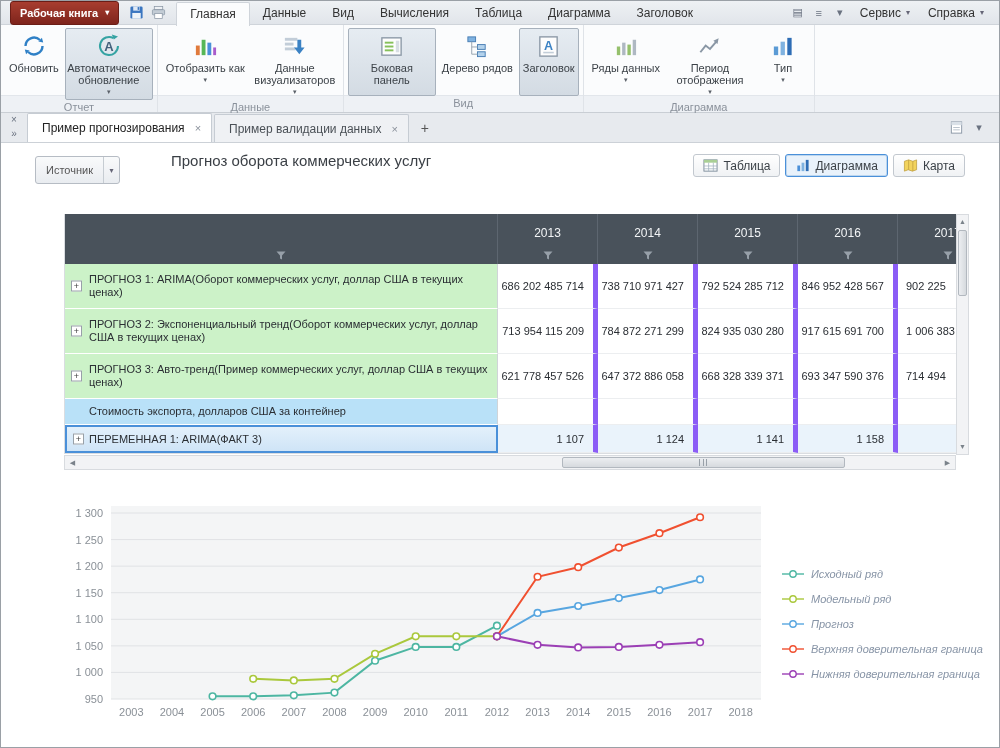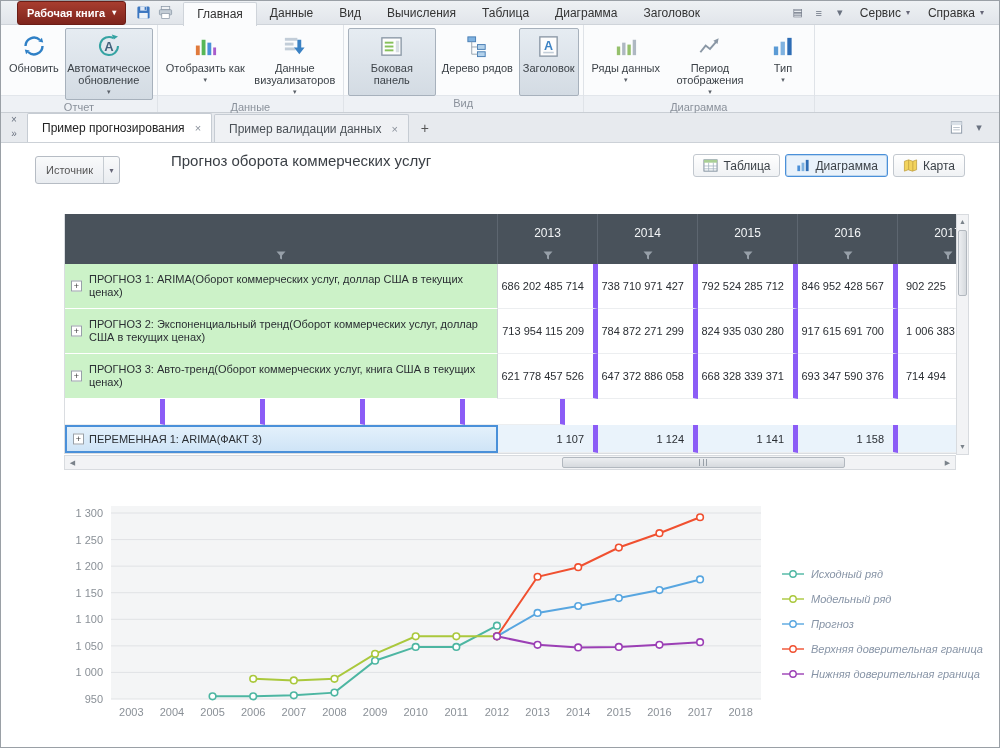--- a/index.html
+++ b/index.html
@@ -3,21 +3,21 @@
 <meta charset="utf-8">
 <style>
   * { margin:0; padding:0; box-sizing:border-box; }
   body { font-family:"Liberation Sans", sans-serif; background:#fff; }
   .app { position:relative; width:1000px; height:748px; background:#fff; overflow:hidden; border:1px solid #9aa0a6; font-size:12px; color:#333; }
 
   
   .titlebar { position:absolute; top:0; left:0; right:0; height:24px;
     background:linear-gradient(#eef1f4,#e1e5ea); border-bottom:1px solid #cfd4da;
     display:flex; align-items:center; z-index:5; }
-  .workbook-btn { margin-left:16px; height:24px; padding:0 9px;
+  .workbook-btn { margin-left:9px; height:24px; padding:0 9px;
     background:linear-gradient(#a83d2f,#7e241c); color:#fff; font-size:11px; font-weight:bold;
     border:1px solid #6b1d16; border-radius:3px; display:flex; align-items:center; gap:7px; }
   .wb-caret { font-size:8px; }
   .qat { display:flex; align-items:center; gap:2px; margin-left:7px; }
   .qat-btn { width:20px; height:20px; display:flex; align-items:center; justify-content:center; border-radius:2px; }
   .menu-tabs { display:flex; height:24px; margin-left:8px; align-items:flex-end; }
   .menu-tab { padding:0 13px; line-height:23px; font-size:12px; color:#333; }
   .menu-tab.active { background:#fbfcfd; border:1px solid #cfd4da; border-bottom:none;
     border-radius:2px 2px 0 0; position:relative; top:1px; height:24px; z-index:6; }
   .titlebar-right { margin-left:auto; display:flex; align-items:center; gap:1px; padding-right:6px; }
@@ -417,29 +417,32 @@
             </div>
             <div class="t-cell">713 954 115 209</div>
             <div class="t-cell">784 872 271 299</div>
             <div class="t-cell">824 935 030 280</div>
             <div class="t-cell">917 615 691 700</div>
             <div class="t-cell clip">1 006 383</div>
           </div>
           <div class="t-row green">
             <div class="t-label">
               <span class="expander">+</span>
-              <span class="lbl-text">ПРОГНОЗ 3: Авто-тренд(Оборот коммерческих услуг, книга США в текущих ценах)</span>
+              <span class="lbl-text">ПРОГНОЗ 3: Авто-тренд(Пример коммерческих услуг, доллар США в текущих ценах)</span>
             </div>
             <div class="t-cell">621 778 457 526</div>
             <div class="t-cell">647 372 886 058</div>
             <div class="t-cell">668 328 339 371</div>
             <div class="t-cell">693 347 590 376</div>
             <div class="t-cell clip">714 494</div>
           </div>
           <div class="t-row blue">
+            <div class="t-label">
+              <span class="lbl-text">Стоимость экспорта, долларов США за контейнер</span>
+            </div>
             <div class="t-cell"></div>
             <div class="t-cell"></div>
             <div class="t-cell"></div>
             <div class="t-cell"></div>
             <div class="t-cell clip"></div>
           </div>
           <div class="t-row selected">
             <div class="t-label">
               <span class="expander">+</span>
               <span class="lbl-text">ПЕРЕМЕННАЯ 1: ARIMA(ФАКТ 3)</span>

